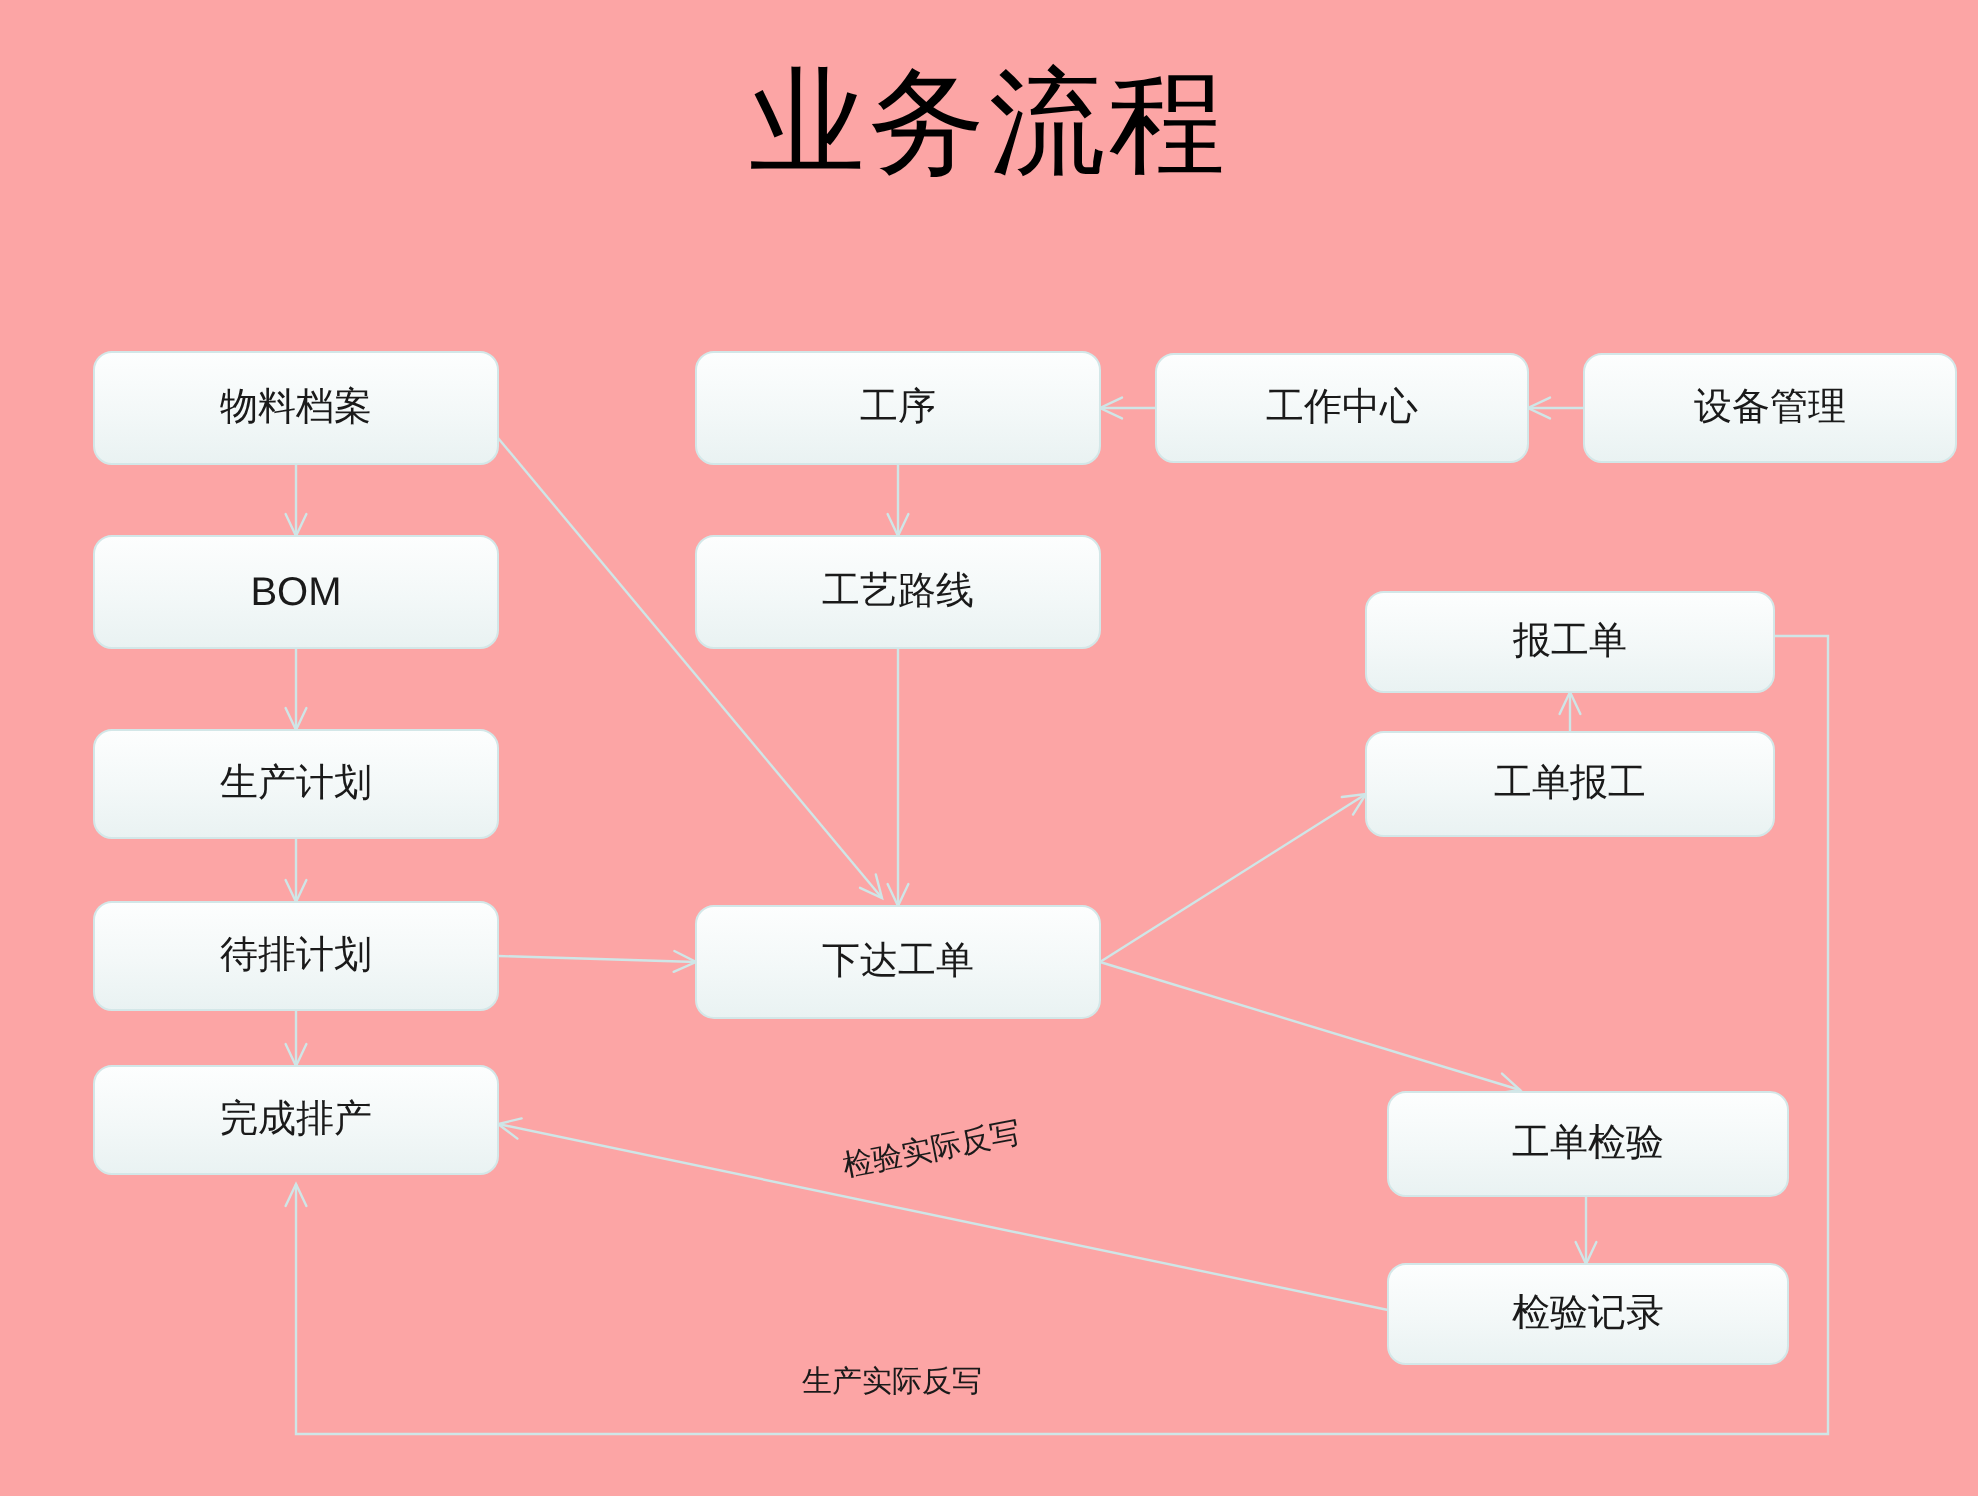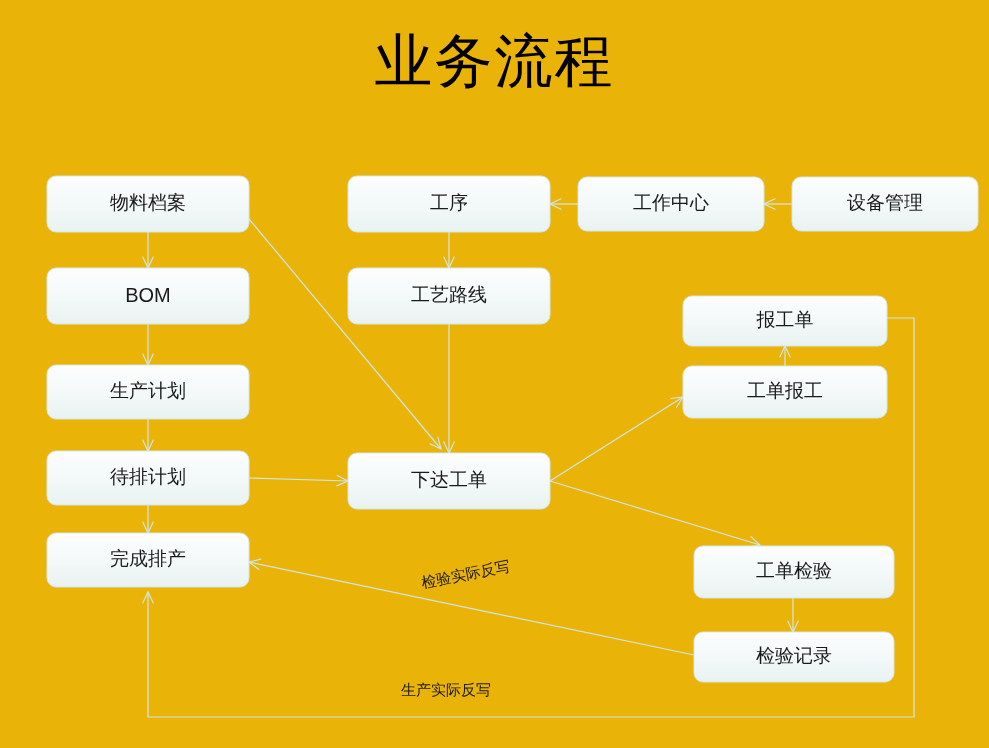--- a/index.html
+++ b/index.html
@@ -12,21 +12,21 @@
     width: 989px;
     height: 748px;
     font-family: "Liberation Serif", "DejaVu Serif", serif;
     overflow: hidden;
     position: relative;
   }
   #slide {
     position: relative;
     width: 989px;
     height: 748px;
-    background: #eab308;
+    background: #fca5a5;
   }
   #title {
     position: absolute;
     left: 0;
     top: 30px;
     width: 989px;
     text-align: center;
     font-family: "Liberation Serif", "DejaVu Serif", serif;
     font-size: 58px;
     font-weight: 400;

